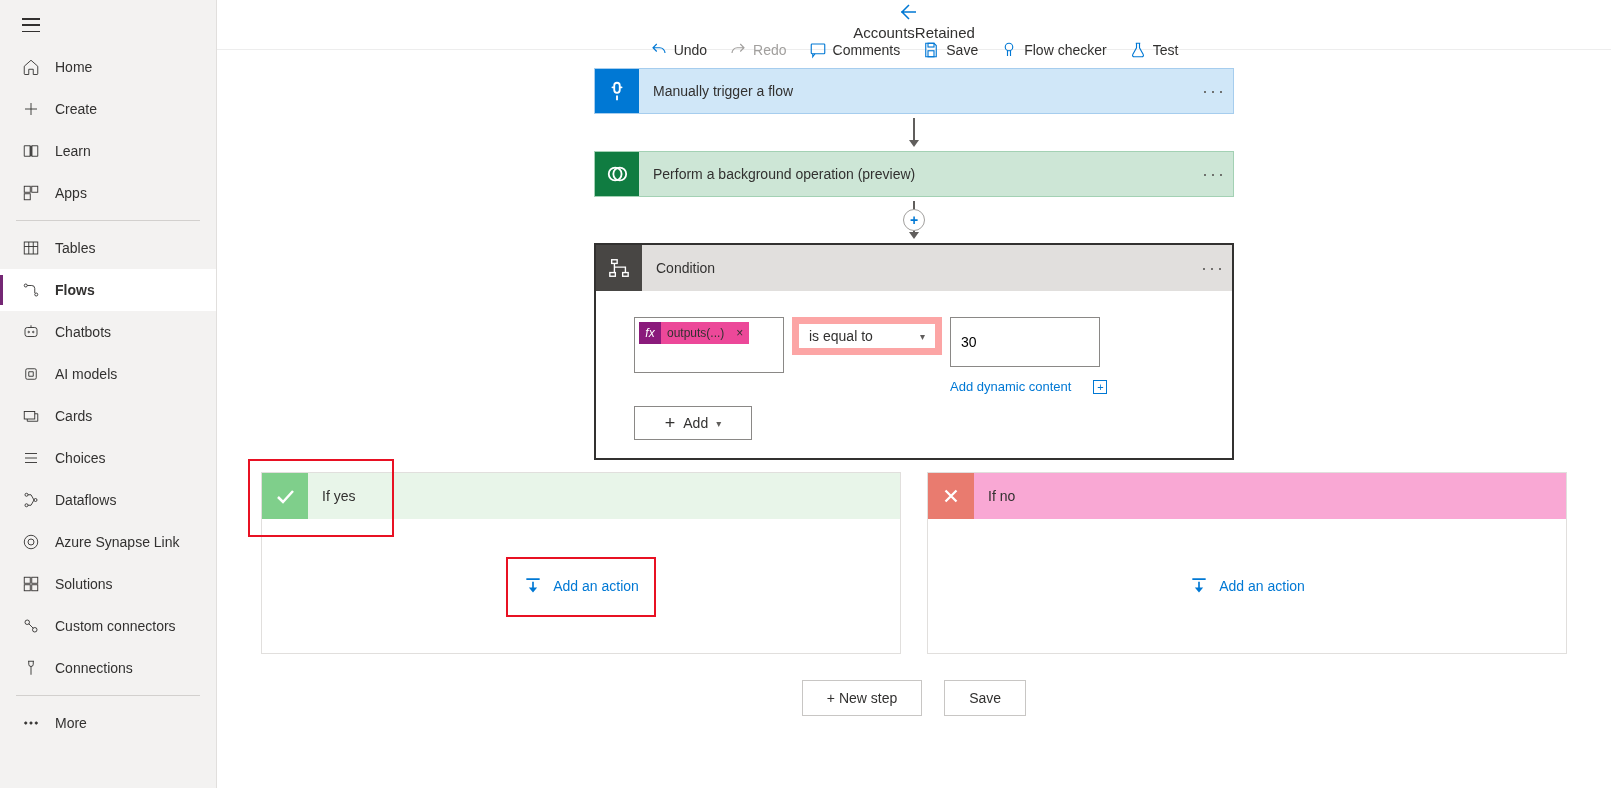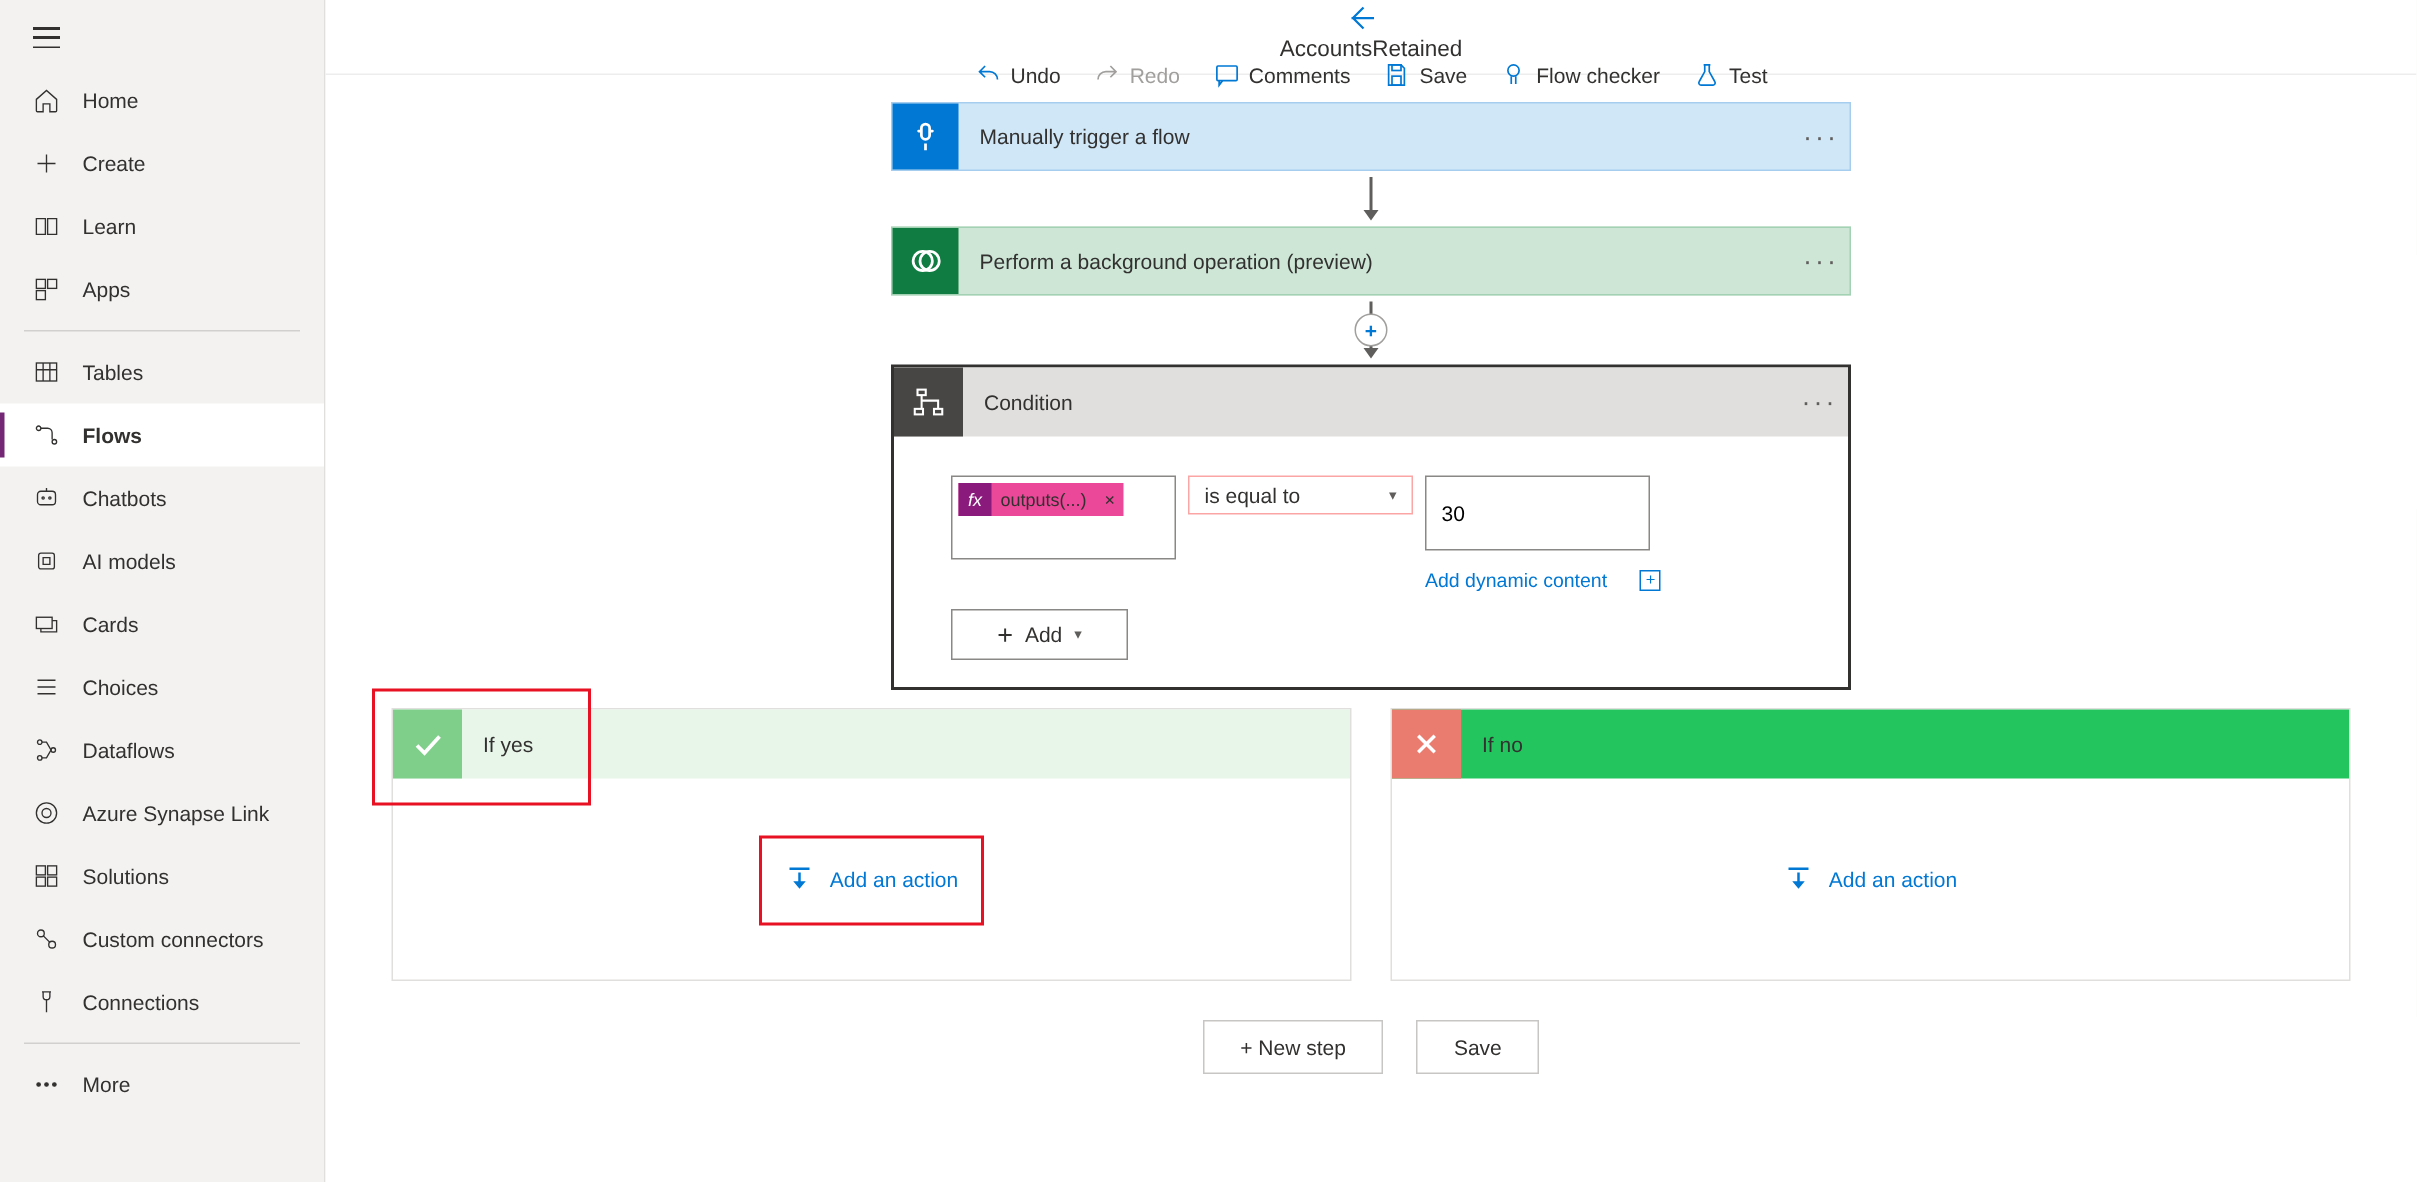--- a/index.html
+++ b/index.html
@@ -53,34 +53,34 @@
   .condition-card { width: 640px; border: 2px solid #323130; background: #fff; }
   .condition-header { height: 46px; display: flex; align-items: center; background: #e1dfdd; }
   .condition-header .step-icon { background: #484644; width: 46px; height: 46px; }
   .condition-body { padding: 26px 38px 18px; }
   .cond-row { display: flex; gap: 8px; align-items: flex-start; }
   .operand-box { width: 150px; min-height: 56px; border: 1px solid #8a8886; padding: 4px; display: flex; flex-wrap: wrap; align-content: flex-start; }
   .token { display: inline-flex; align-items: center; background: #ec4899; font-size: 12px; }
   .token-fx { background: #8a1a7b; color: #fff; width: 22px; height: 22px; display: flex; align-items: center; justify-content: center; font-style: italic; font-size: 12px; }
   .token-label { padding: 3px 6px; }
   .token-x { padding: 3px 6px; cursor: pointer; color: #323130; }
-  .operator-select { width: 150px; height: 16px; border: 1px solid #fca5a5; background: #fff; display: flex; align-items: center; justify-content: space-between; padding: 12px 10px; cursor: pointer; }
+  .operator-select { width: 150px; height: 16px; border: 7px solid #fca5a5; background: #fff; display: flex; align-items: center; justify-content: space-between; padding: 12px 10px; cursor: pointer; }
   .op-chevron { font-size: 10px; color: #605e5c; }
   .value-input { width: 150px; height: 50px; border: 1px solid #8a8886; padding: 0 10px; font-size: 14px; }
   .dyn-row { margin-top: 6px; text-align: left; padding-left: 316px; font-size: 13px; }
   .dyn-link { color: #0078d4; cursor: pointer; display: inline-flex; align-items: center; gap: 22px; }
   .dyn-icon { width: 14px; height: 14px; border: 1px solid #0078d4; display: inline-flex; align-items: center; justify-content: center; font-size: 11px; color: #0078d4; }
   .add-btn { margin-top: 12px; height: 34px; width: 118px; border: 1px solid #8a8886; background: #fff; display: flex; align-items: center; justify-content: center; gap: 8px; cursor: pointer; }
   
   
   .branches { display: flex; gap: 26px; margin-top: 12px; padding: 0 20px; width: 100%; justify-content: center; text-align: right; }
   .branch { width: 640px; border: 1px solid #e1dfdd; background: #fff; }
   .branch-header { height: 46px; display: flex; align-items: center; }
   .branch-yes .branch-header { background: #e8f5e9; }
-  .branch-no .branch-header { background: #22c55e; }
+  .branch-no .branch-header { background: #f9a8d4; }
   .branch-icon { width: 46px; height: 46px; display: flex; align-items: center; justify-content: center; }
   .branch-yes .branch-icon { background: #7fcf8b; }
   .branch-no .branch-icon { background: #e97b6f; }
   .branch-title { padding-left: 14px; font-size: 14px; }
   .branch-body { height: 134px; display: flex; align-items: center; justify-content: center; }
   .add-action { display: flex; align-items: center; gap: 10px; color: #0078d4; cursor: pointer; font-size: 14px; }
   .add-action-icon svg { width: 20px; height: 20px; fill: #0078d4; }
   .highlight-box { position: absolute; border: 2.5px solid #e81123; pointer-events: none; z-index: 10; }
   
   

